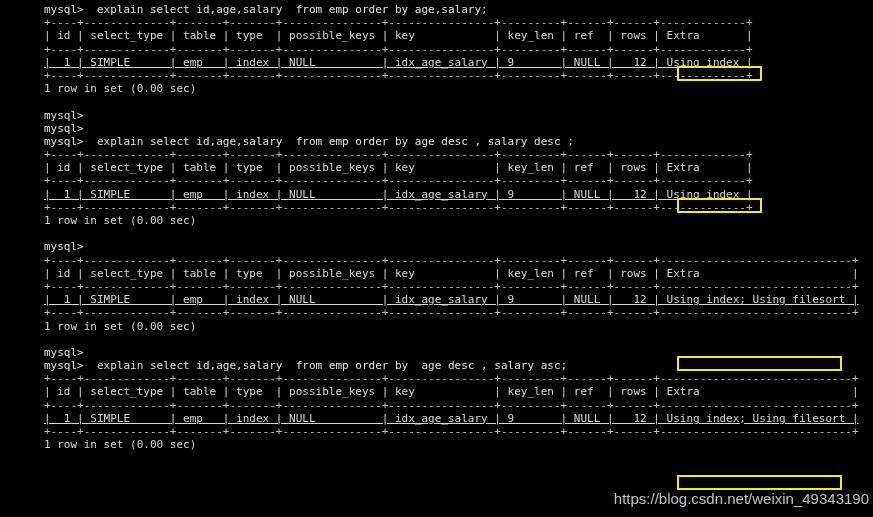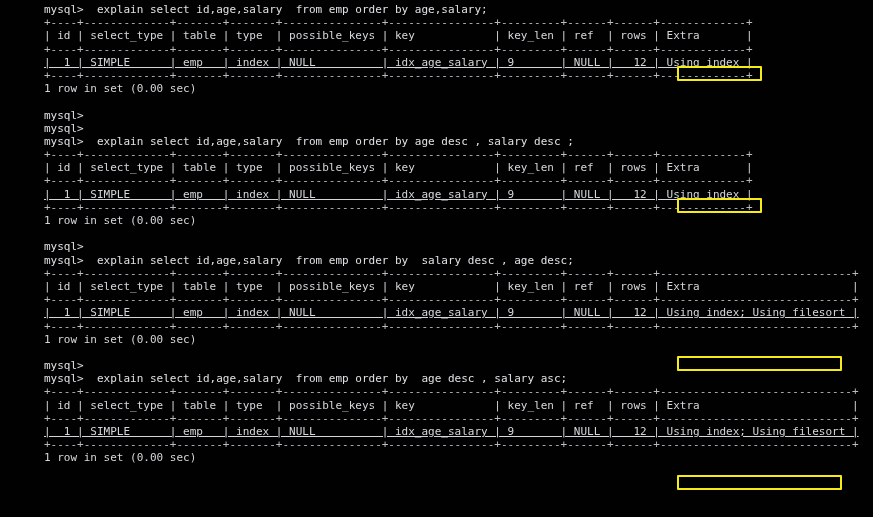--- a/index.html
+++ b/index.html
@@ -87,21 +87,20 @@
   <div class="line prompt">mysql&gt;  explain select id,age,salary  from emp order by age desc , salary desc ;</div>
   <div class="line sep">+----+-------------+-------+-------+---------------+----------------+---------+------+------+-------------+</div>
   <div class="line">| id | select_type | table | type  | possible_keys | key            | key_len | ref  | rows | Extra       |</div>
   <div class="line sep">+----+-------------+-------+-------+---------------+----------------+---------+------+------+-------------+</div>
   <div class="line rowline">|  1 | SIMPLE      | emp   | index | NULL          | idx_age_salary | 9       | NULL |   12 | Using index |</div>
   <div class="line sep">+----+-------------+-------+-------+---------------+----------------+---------+------+------+-------------+</div>
   <div class="line">1 row in set (0.00 sec)</div>
   <div class="line blank"></div>
 
   <div class="line prompt">mysql&gt;</div>
-  <div class="line prompt">mysql&gt;  explain select id,age,salary  from emp order by  salary desc , age desc;</div>
   <div class="line sep">+----+-------------+-------+-------+---------------+----------------+---------+------+------+-----------------------------+</div>
   <div class="line">| id | select_type | table | type  | possible_keys | key            | key_len | ref  | rows | Extra                       |</div>
   <div class="line sep">+----+-------------+-------+-------+---------------+----------------+---------+------+------+-----------------------------+</div>
   <div class="line rowline">|  1 | SIMPLE      | emp   | index | NULL          | idx_age_salary | 9       | NULL |   12 | Using index; Using filesort |</div>
   <div class="line sep">+----+-------------+-------+-------+---------------+----------------+---------+------+------+-----------------------------+</div>
   <div class="line">1 row in set (0.00 sec)</div>
   <div class="line blank"></div>
 
   <div class="line prompt">mysql&gt;</div>
   <div class="line prompt">mysql&gt;  explain select id,age,salary  from emp order by  age desc , salary asc;</div>
@@ -110,13 +109,14 @@
   <div class="line sep">+----+-------------+-------+-------+---------------+----------------+---------+------+------+-----------------------------+</div>
   <div class="line rowline">|  1 | SIMPLE      | emp   | index | NULL          | idx_age_salary | 9       | NULL |   12 | Using index; Using filesort |</div>
   <div class="line sep">+----+-------------+-------+-------+---------------+----------------+---------+------+------+-----------------------------+</div>
   <div class="line">1 row in set (0.00 sec)</div>
 
   <div class="hl" style="left:677px; top:65.5px; width:85px; height:15px;"></div>
   <div class="hl" style="left:677px; top:197.5px; width:85px; height:15px;"></div>
   <div class="hl" style="left:677px; top:355.5px; width:165px; height:15px;"></div>
   <div class="hl" style="left:677px; top:474.5px; width:165px; height:15px;"></div>
 
+  <div id="watermark">https://blog.csdn.net/weixin_49343190</div>
 </div>
 
 </body></html>

